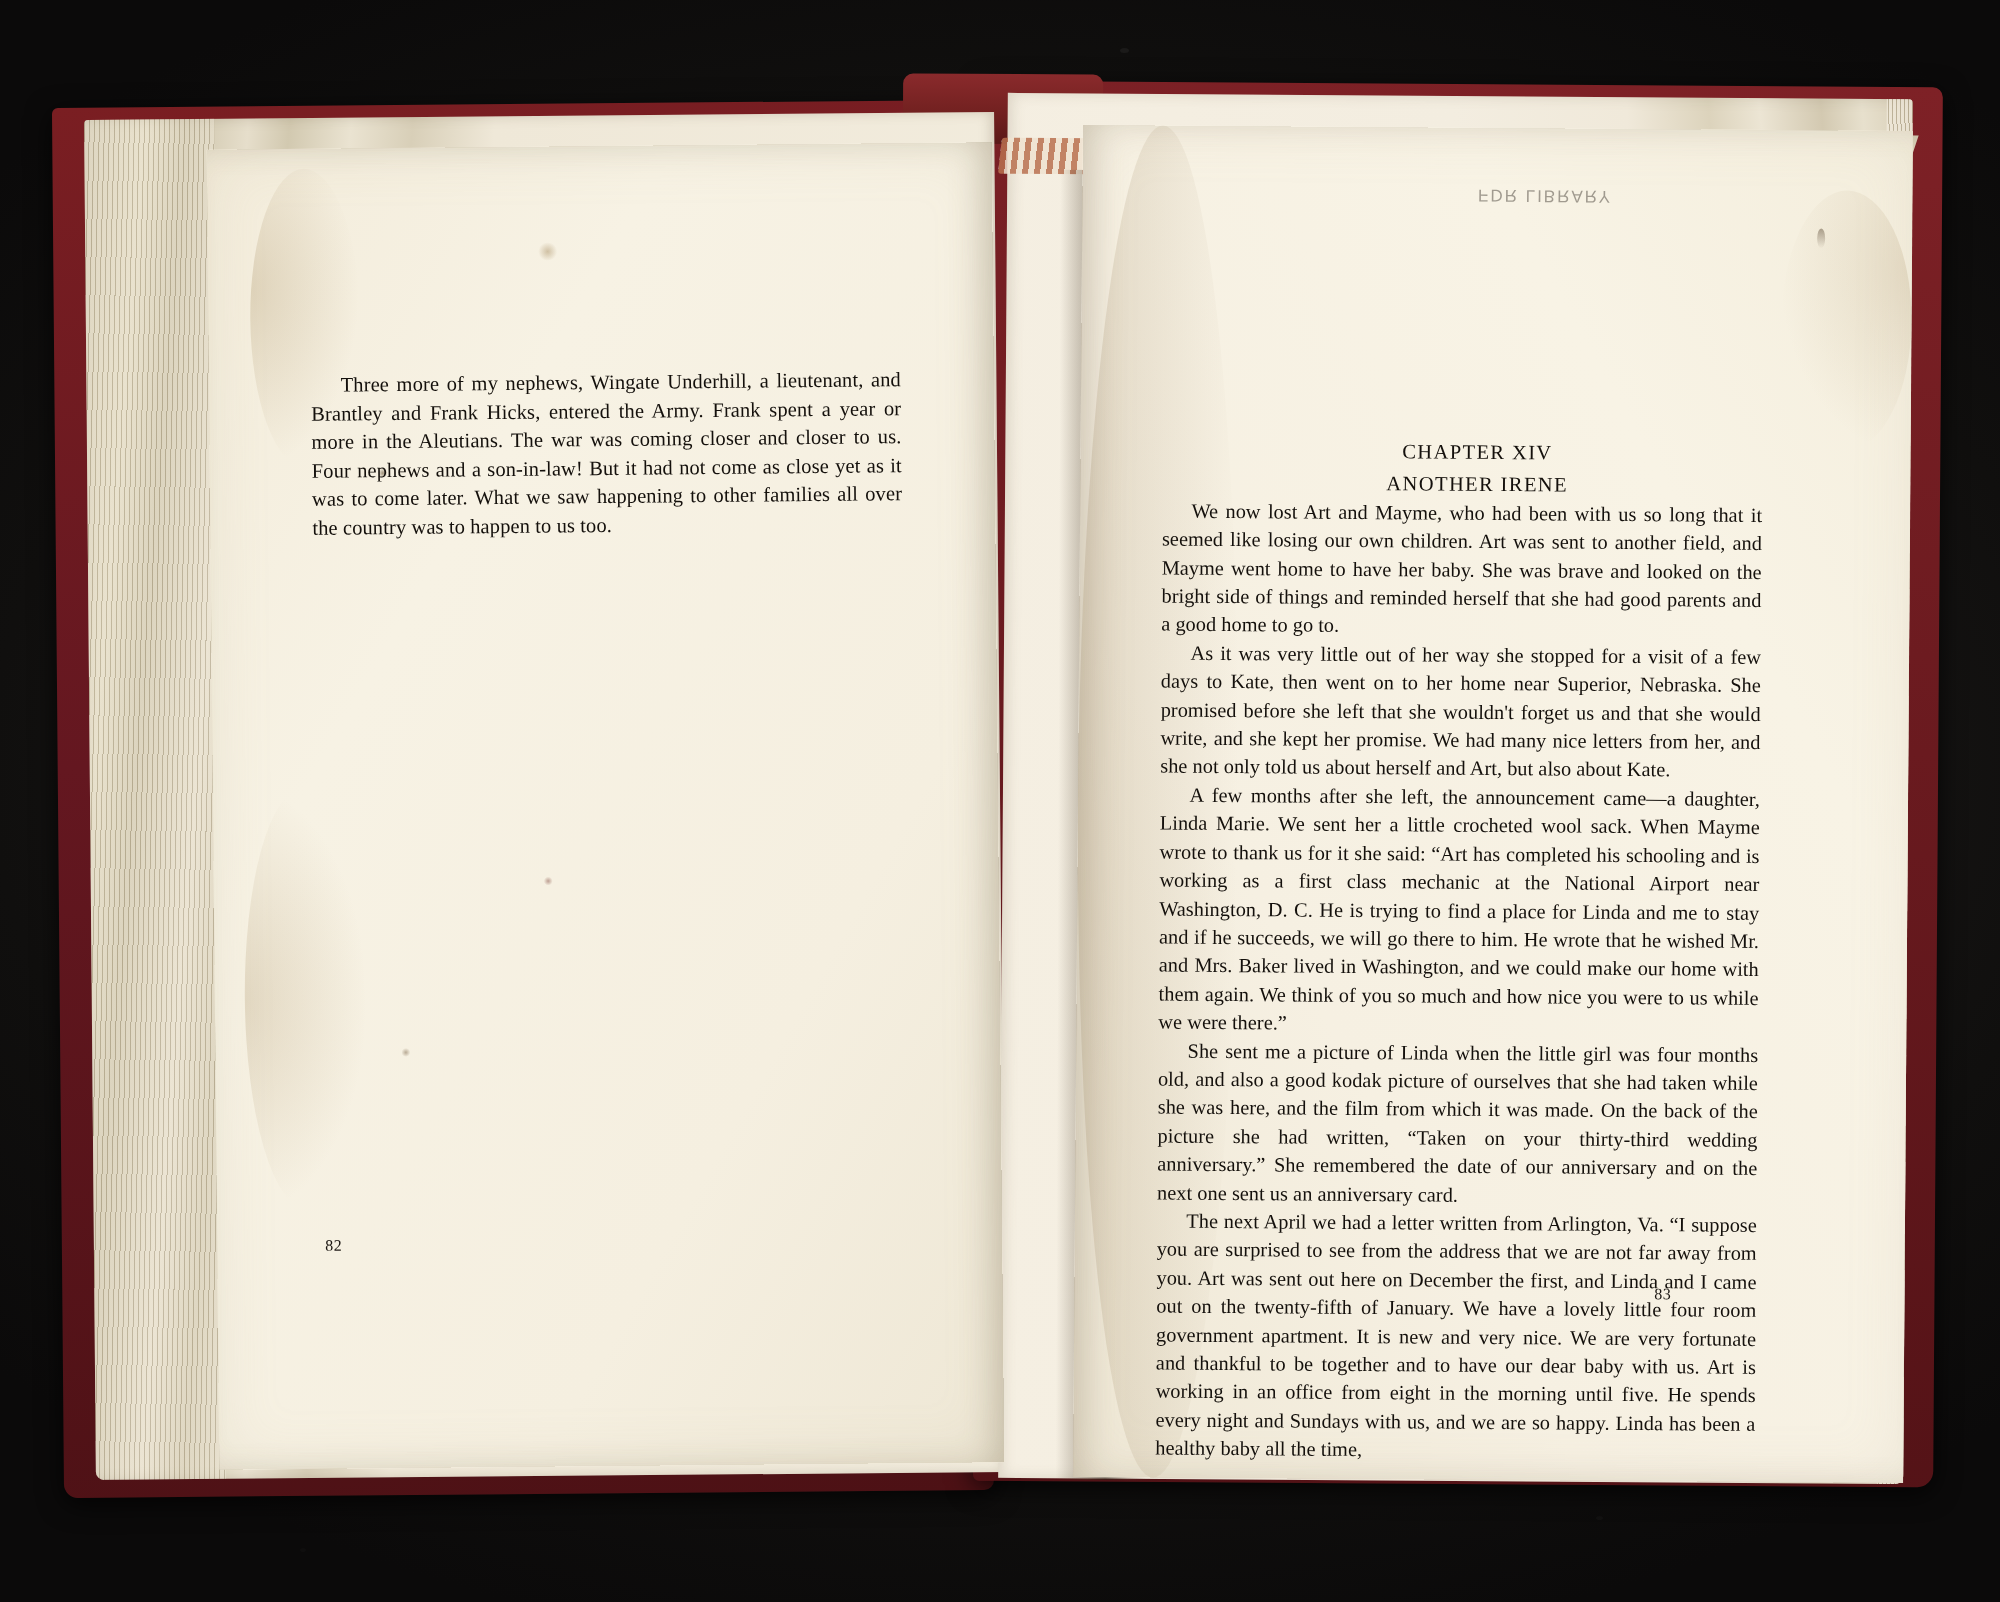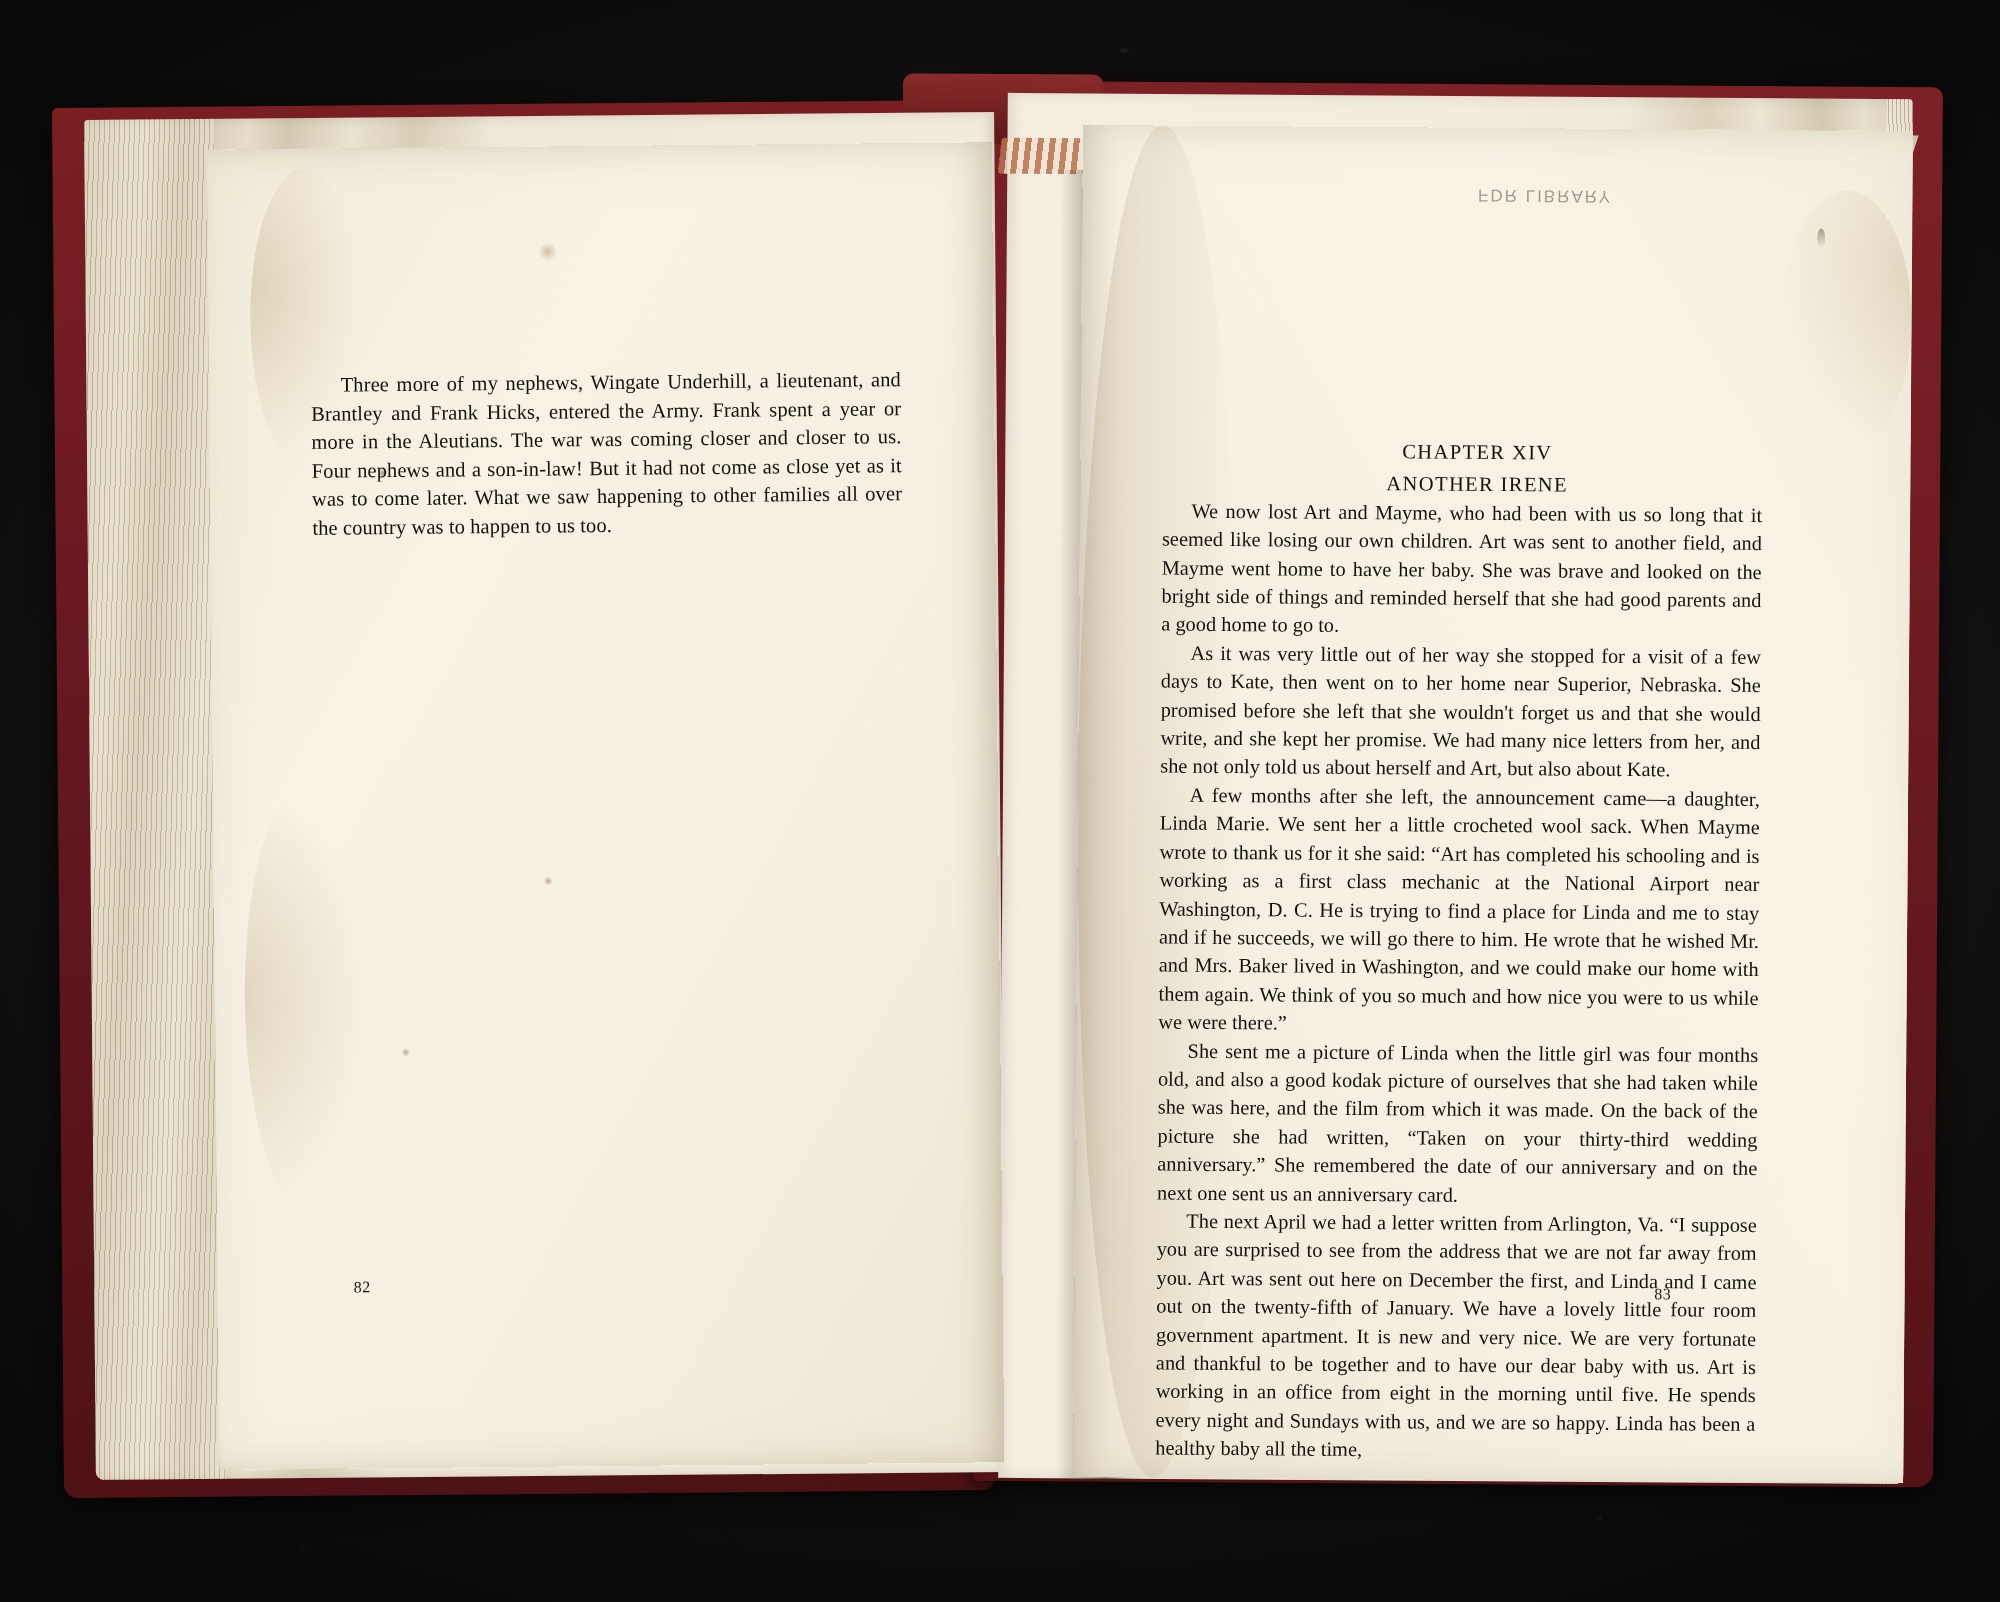--- a/index.html
+++ b/index.html
@@ -204,21 +204,21 @@
   }
   .chapter-head .line2 { display: block; margin-top: 4px; }
 
   .folio {
     position: absolute;
     font-family: "Liberation Serif", serif;
     font-size: 16px;
     color: #1a1511;
     letter-spacing: 0.5px;
   }
-  .folio-left { left: 108px; top: 1130px; margin-left: 28px; }
+  .folio-left { left: 108px; top: 1088px; }
   .folio-right { left: 580px; top: 1156px; }
 
   
   .stamp-bleed {
     position: absolute;
     left: 1430px; top: 108px;
     width: 250px; height: 28px;
     color: rgba(40,34,26,0.42);
     font-family: "Liberation Sans", sans-serif;
     font-size: 17px;

